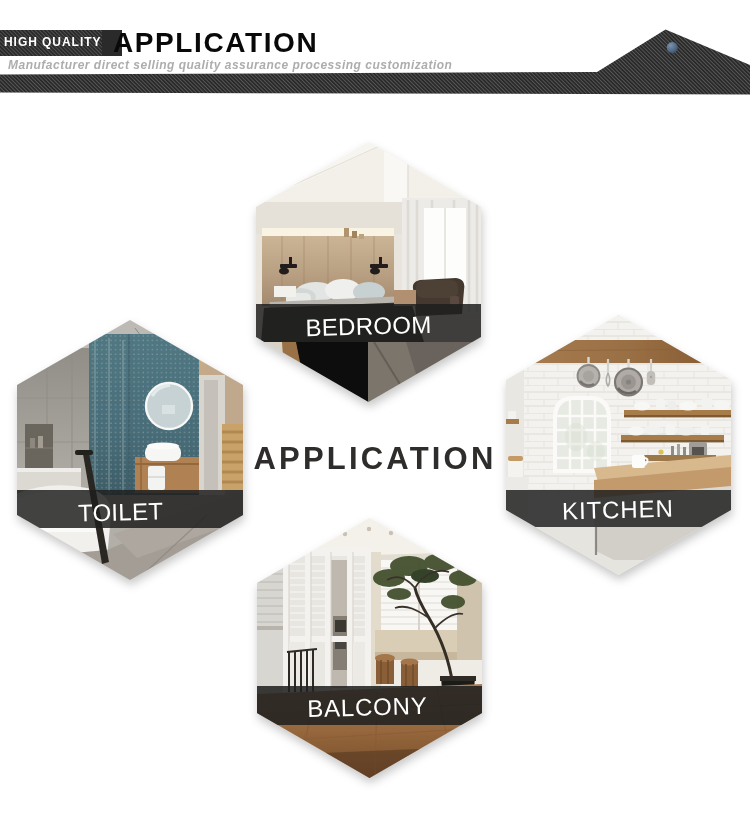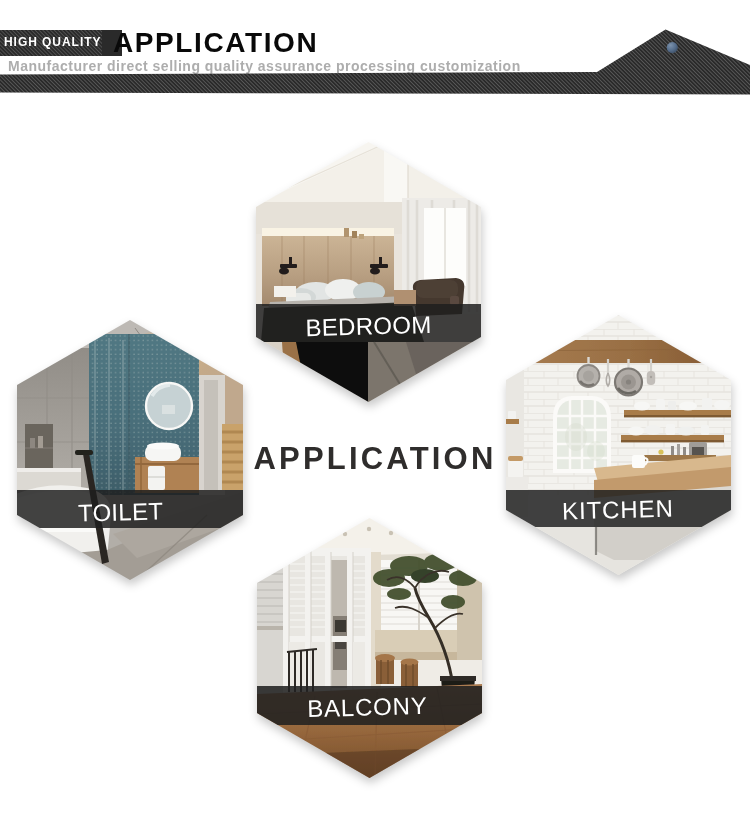--- a/index.html
+++ b/index.html
@@ -19,21 +19,21 @@
       </pattern>
     </defs>
     <rect width="102" height="26" fill="url(#hatchA)"></rect>
   </svg>
 
   <div class="abs" style="left:4px;top:0;width:98px;height:26px;line-height:25px;color:#fff;font-weight:bold;font-size:12px;letter-spacing:0.95px;">HIGH&nbsp;QUALITY</div>
 </div>
 
 <div class="abs" style="left:113px;top:27px;font-size:28px;font-weight:bold;color:#090909;letter-spacing:1.6px;">APPLICATION</div>
 
-<div class="abs" style="left:8px;top:58px;font-size:14px;font-weight:bold;color:#adadad;letter-spacing:0.5px;">Manufacturer direct selling quality assurance processing customization</div>
+<div class="abs" style="left:8px;top:58px;font-size:12px;font-weight:bold;color:#adadad;letter-spacing:0.5px;font-style:italic;">Manufacturer direct selling quality assurance processing customization</div>
 
 <svg class="abs" style="left:0;top:0;" width="750" height="100">
   <defs>
     <pattern id="hatchB" width="2.7" height="2.7" patternUnits="userSpaceOnUse" patternTransform="rotate(-45)">
       <rect width="2.7" height="2.7" fill="#2a2a2a"></rect>
       <rect width="0.8" height="2.7" fill="#5d5d5d"></rect>
     </pattern>
     <radialGradient id="dotg" cx="35%" cy="30%" r="75%">
       <stop offset="0%" stop-color="#7c92ac"></stop>
       <stop offset="60%" stop-color="#566e8c"></stop>

